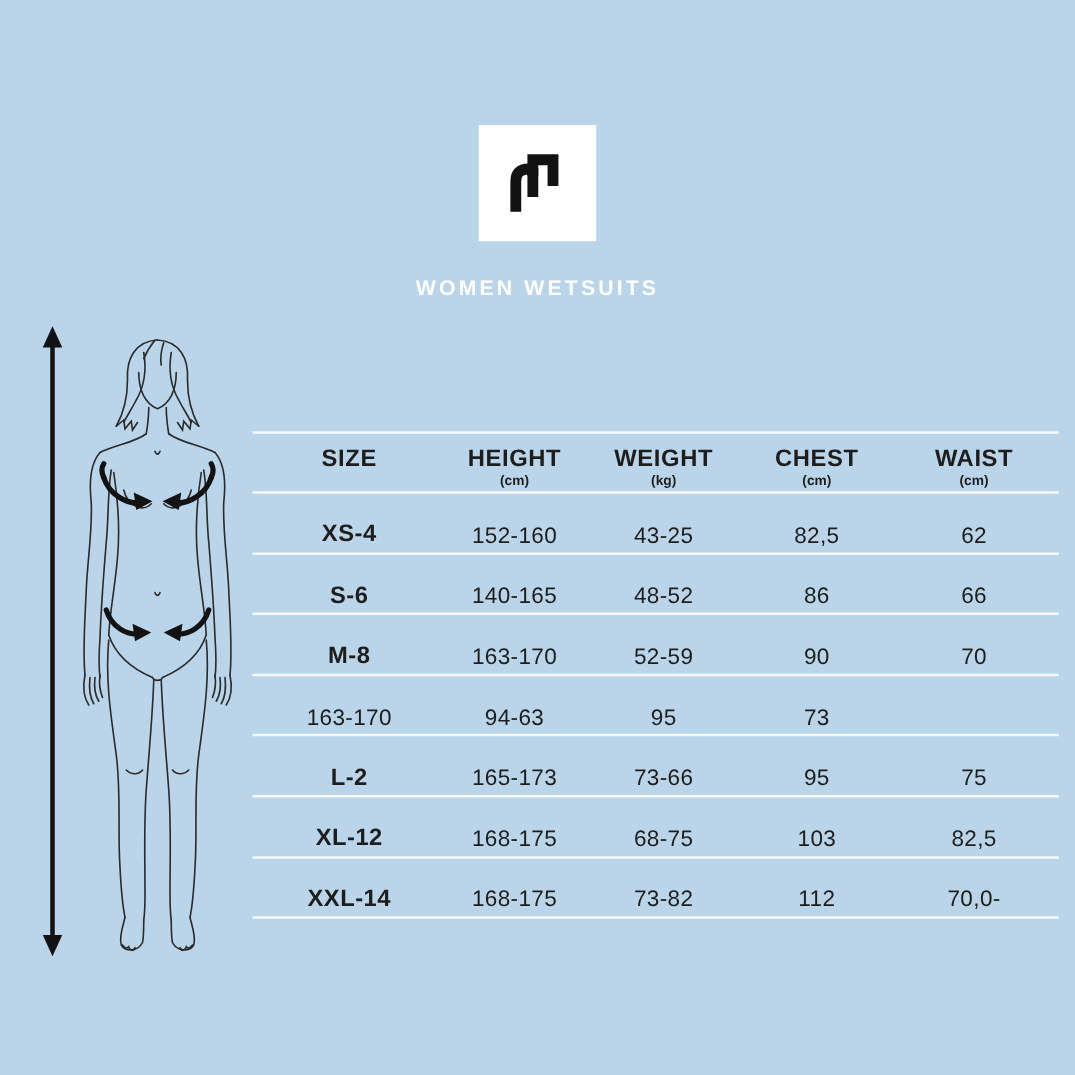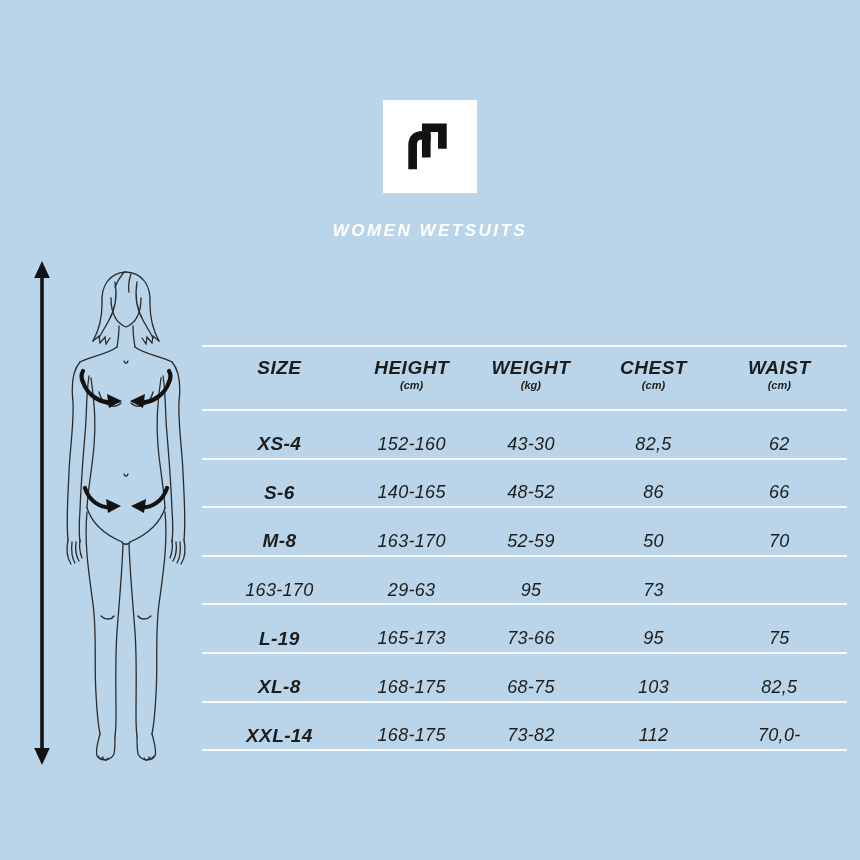--- a/index.html
+++ b/index.html
@@ -9,21 +9,21 @@
     --ink:#2b2b2b;
     --logo-bg:#ffffff;
     --glyph:#121212;
     --title:#ffffff;
   }
   *{margin:0;padding:0;box-sizing:border-box;}
   html,body{width:860px;height:860px;}
   body{font-family:"Liberation Sans", sans-serif;}
   .stage{
     position:relative;width:860px;height:860px;
-    background:var(--bg);overflow:hidden;color:var(--text);font-style:italic;
+    background:var(--bg);overflow:hidden;color:var(--text);
   }
   
   .logo-box{
     position:absolute;left:383px;top:100px;width:94px;height:93px;
     background:var(--logo-bg);display:flex;align-items:center;justify-content:center;
   }
   .brand-title{
     position:absolute;left:230px;top:221px;width:400px;
     text-align:center;color:var(--title);
     font-size:17px;font-weight:bold;letter-spacing:2.5px;
@@ -35,21 +35,21 @@
   .size-table{
     position:absolute;left:202px;top:345px;width:645px;
     border-top:2px solid var(--divider);
   }
   .trow{
     display:grid;
     grid-template-columns:24% 17% 20% 18% 21%;
     align-items:center;text-align:center;
     height:48.6px;border-bottom:2px solid var(--divider);
   }
-  .trow.head{height:64px;align-items:start;}
+  .trow.head{height:48px;align-items:start;}
   .hcell{display:flex;flex-direction:column;align-items:center;padding-top:11px;}
   .col-label{font-size:19px;font-weight:bold;letter-spacing:0.5px;line-height:1;}
   .col-unit{font-size:11px;font-weight:bold;margin-top:3px;line-height:1;}
   .cell{font-size:18px;letter-spacing:0.3px;margin-top:20px;}
   .cell.size{font-size:19px;font-weight:bold;letter-spacing:0.4px;}
 </style>
 </head>
 <body>
 
 <div class="stage">
@@ -172,53 +172,53 @@
       </div>
       <div class="hcell">
         <span class="col-label">WAIST</span>
         <span class="col-unit">(cm)</span>
       </div>
     </div>
     <div>
         <div class="trow">
     <span class="cell size">XS-4</span>
     <span class="cell">152-160</span>
-    <span class="cell">43-30</span>
+    <span class="cell">43-25</span>
     <span class="cell">82,5</span>
     <span class="cell">62</span>
   </div>
         <div class="trow">
     <span class="cell size">S-6</span>
     <span class="cell">140-165</span>
     <span class="cell">48-52</span>
     <span class="cell">86</span>
     <span class="cell">66</span>
   </div>
         <div class="trow">
     <span class="cell size">M-8</span>
     <span class="cell">163-170</span>
     <span class="cell">52-59</span>
-    <span class="cell">50</span>
+    <span class="cell">90</span>
     <span class="cell">70</span>
   </div>
         <div class="trow">
     <span class="cell">163-170</span>
-    <span class="cell">29-63</span>
+    <span class="cell">94-63</span>
     <span class="cell">95</span>
     <span class="cell">73</span>
   </div>
         <div class="trow">
-    <span class="cell size">L-19</span>
+    <span class="cell size">L-2</span>
     <span class="cell">165-173</span>
     <span class="cell">73-66</span>
     <span class="cell">95</span>
     <span class="cell">75</span>
   </div>
         <div class="trow">
-    <span class="cell size">XL-8</span>
+    <span class="cell size">XL-12</span>
     <span class="cell">168-175</span>
     <span class="cell">68-75</span>
     <span class="cell">103</span>
     <span class="cell">82,5</span>
   </div>
         <div class="trow">
     <span class="cell size">XXL-14</span>
     <span class="cell">168-175</span>
     <span class="cell">73-82</span>
     <span class="cell">112</span>

